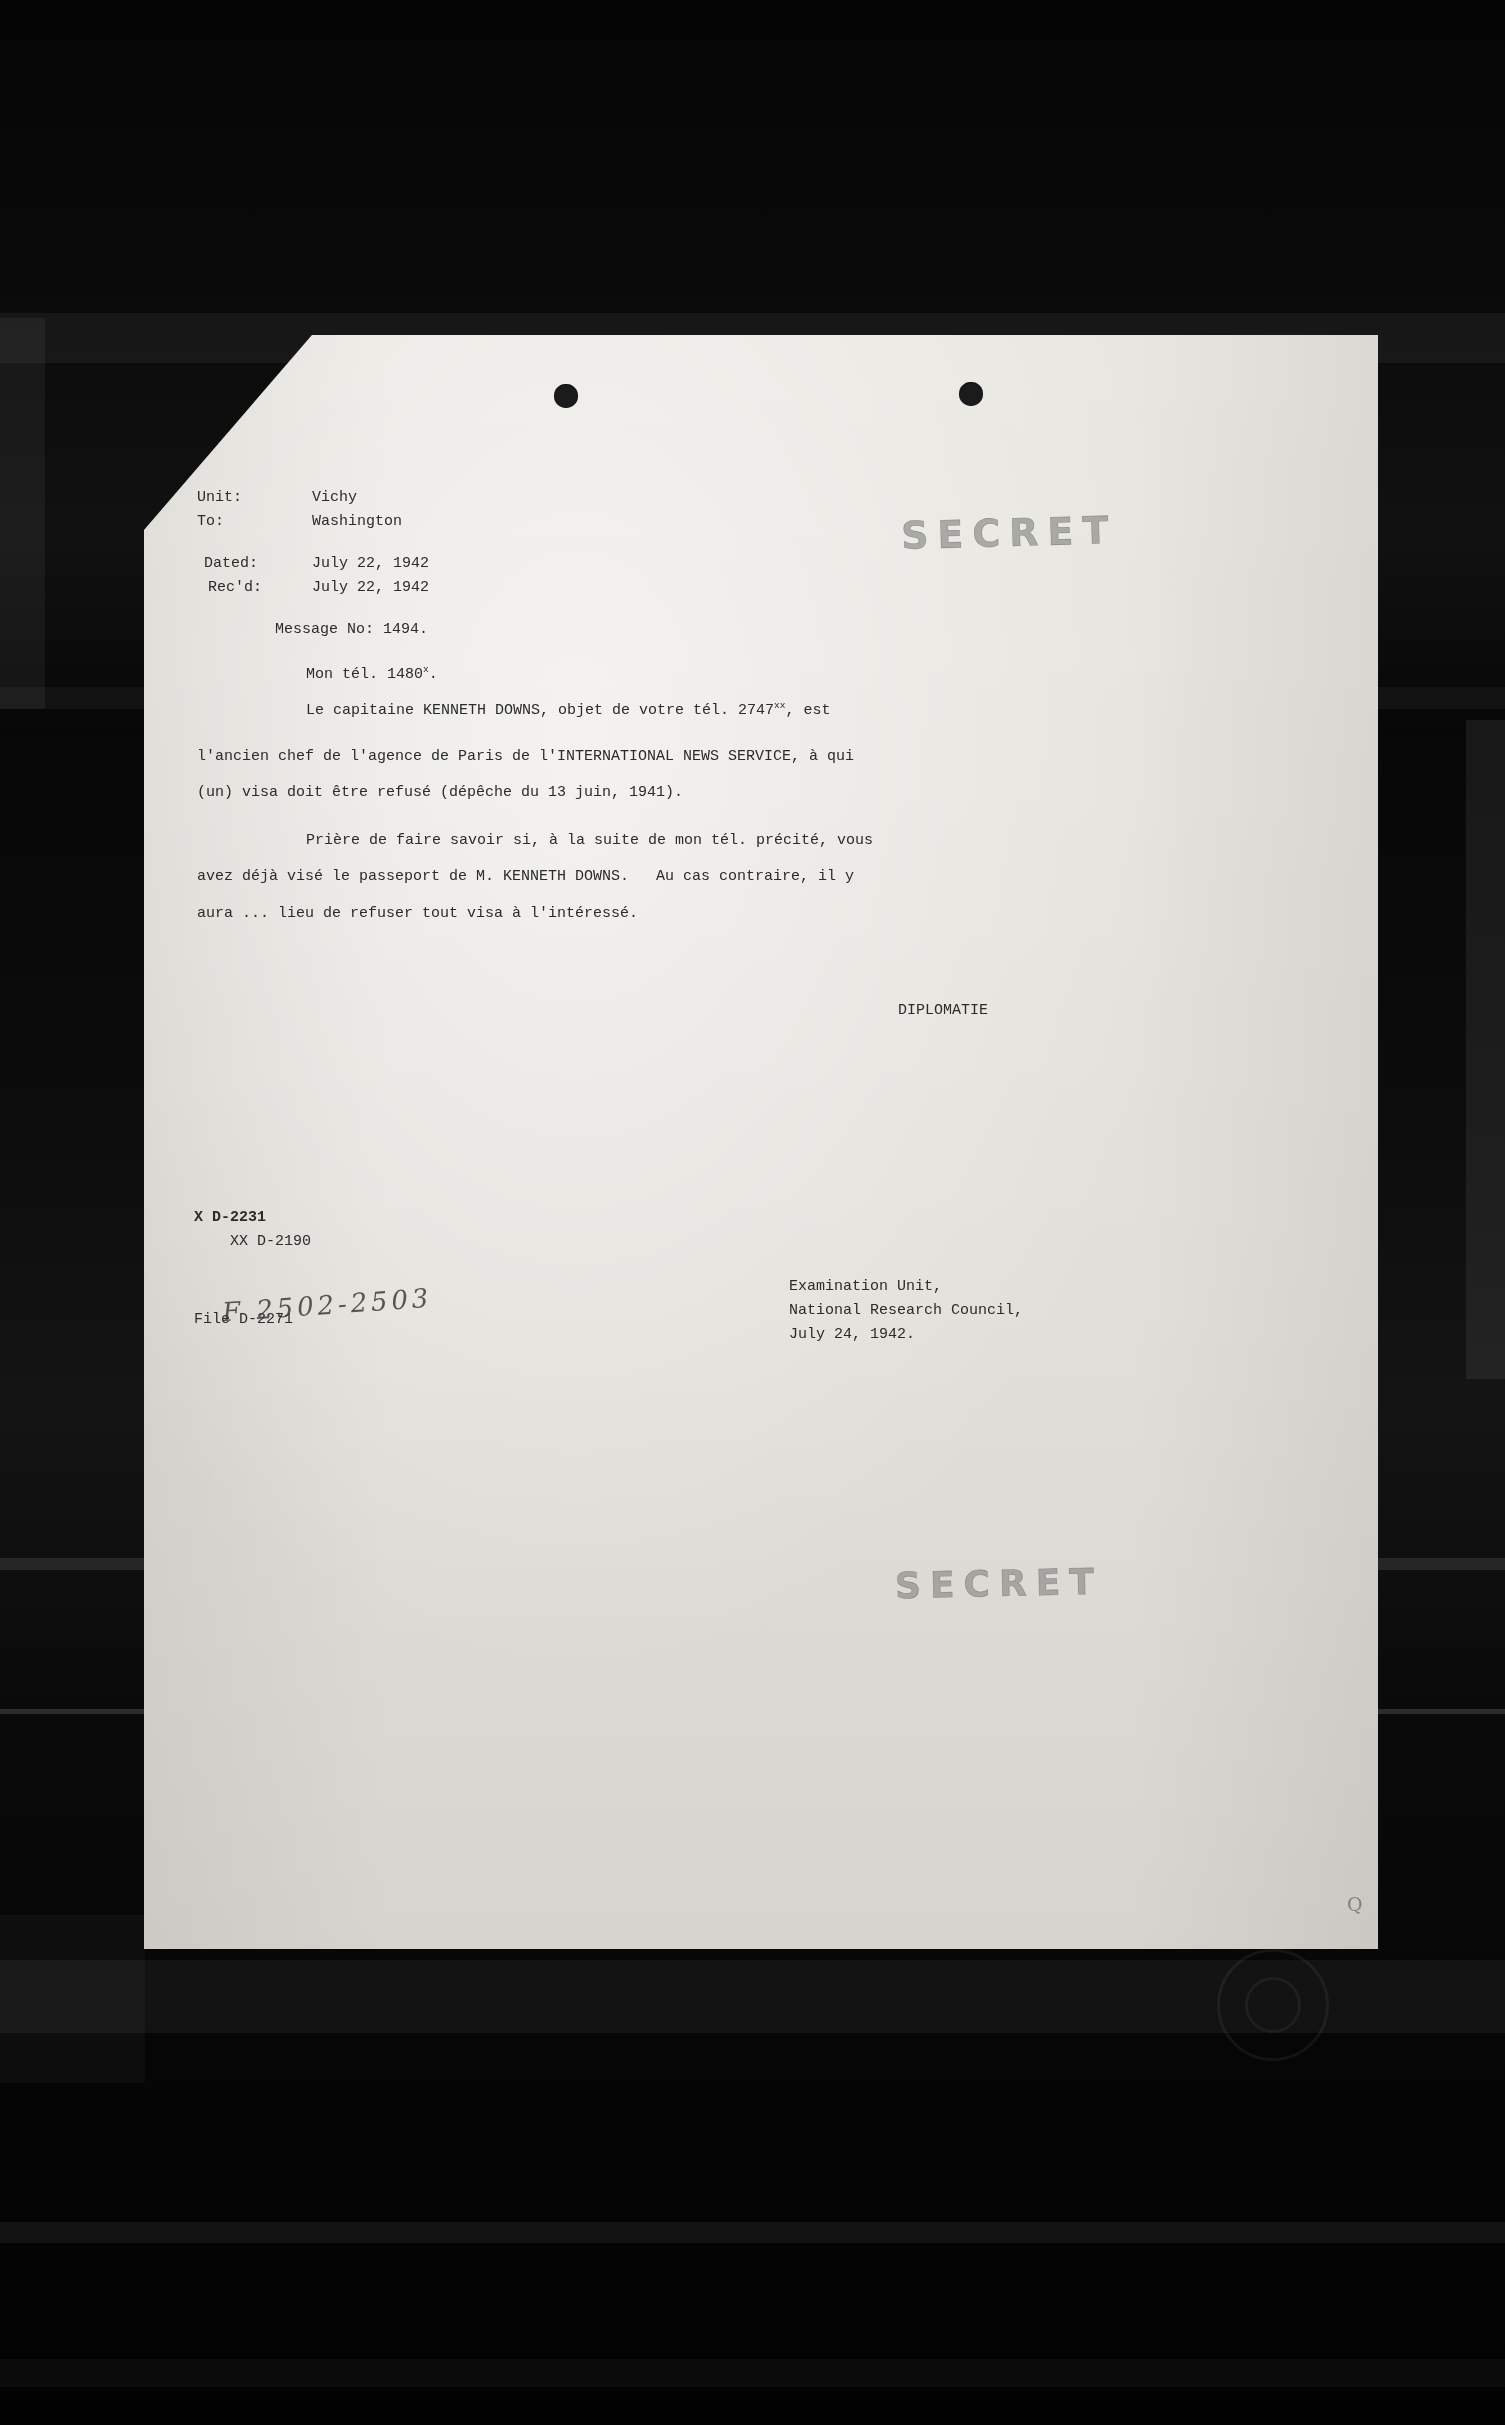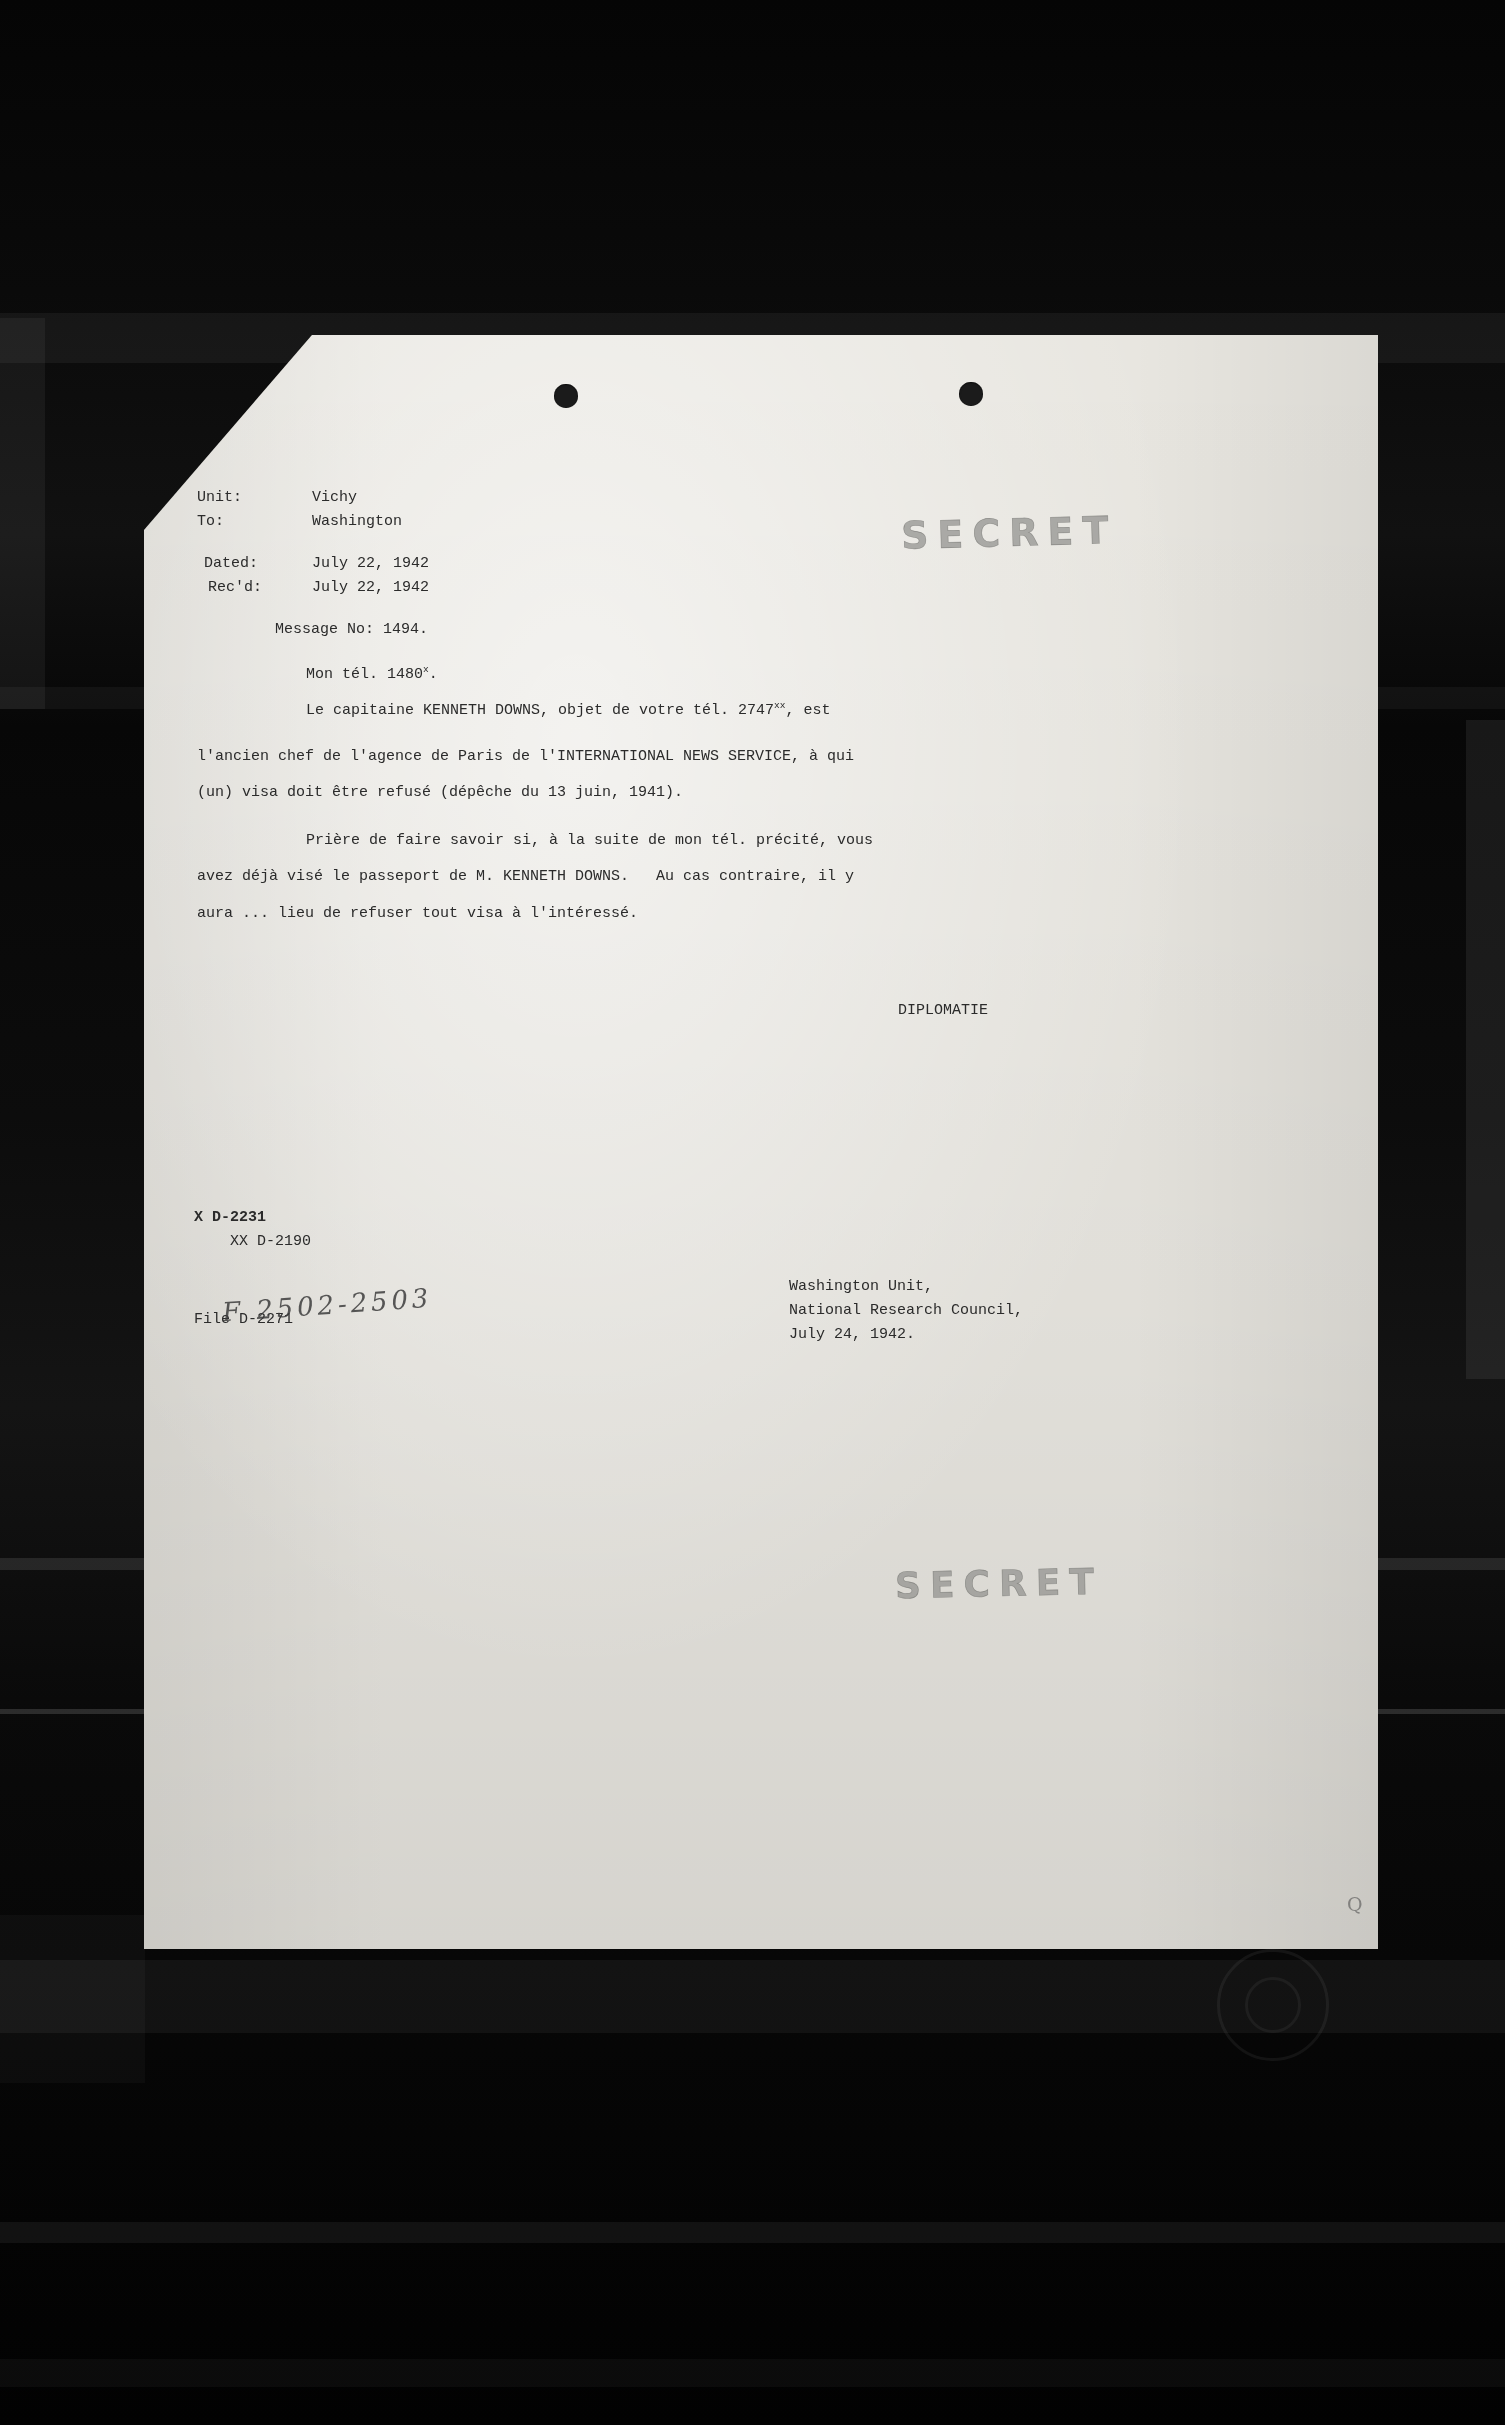--- a/index.html
+++ b/index.html
@@ -206,20 +206,20 @@
 
   <div class="lbl" style="left:754px; top:667px;">DIPLOMATIE</div>
 
   <div class="lbl" style="left:50px; top:874px;font-weight:bold;">X D-2231</div>
   <div class="lbl" style="left:50px; top:898px;margin-left:36px;">XX D-2190</div>
 
   <div class="lbl" style="left:50px; top:944px;margin-top:32px;">File D-2271</div>
 
   <div class="scrawl" style="left:78px; top:955px;">F 2502-2503</div>
 
-  <div class="lbl" style="left:645px; top:943px;">Washington Unit,</div>
+  <div class="lbl" style="left:645px; top:943px;">Examination Unit,</div>
   <div class="lbl" style="left:645px; top:967px;">National Research Council,</div>
   <div class="lbl" style="left:645px; top:991px;">July 24, 1942.</div>
 
   <div class="corner-mark" style="left:1203px; top:1558px;">Q</div>
 
 </div>
 
 
 </body></html>

